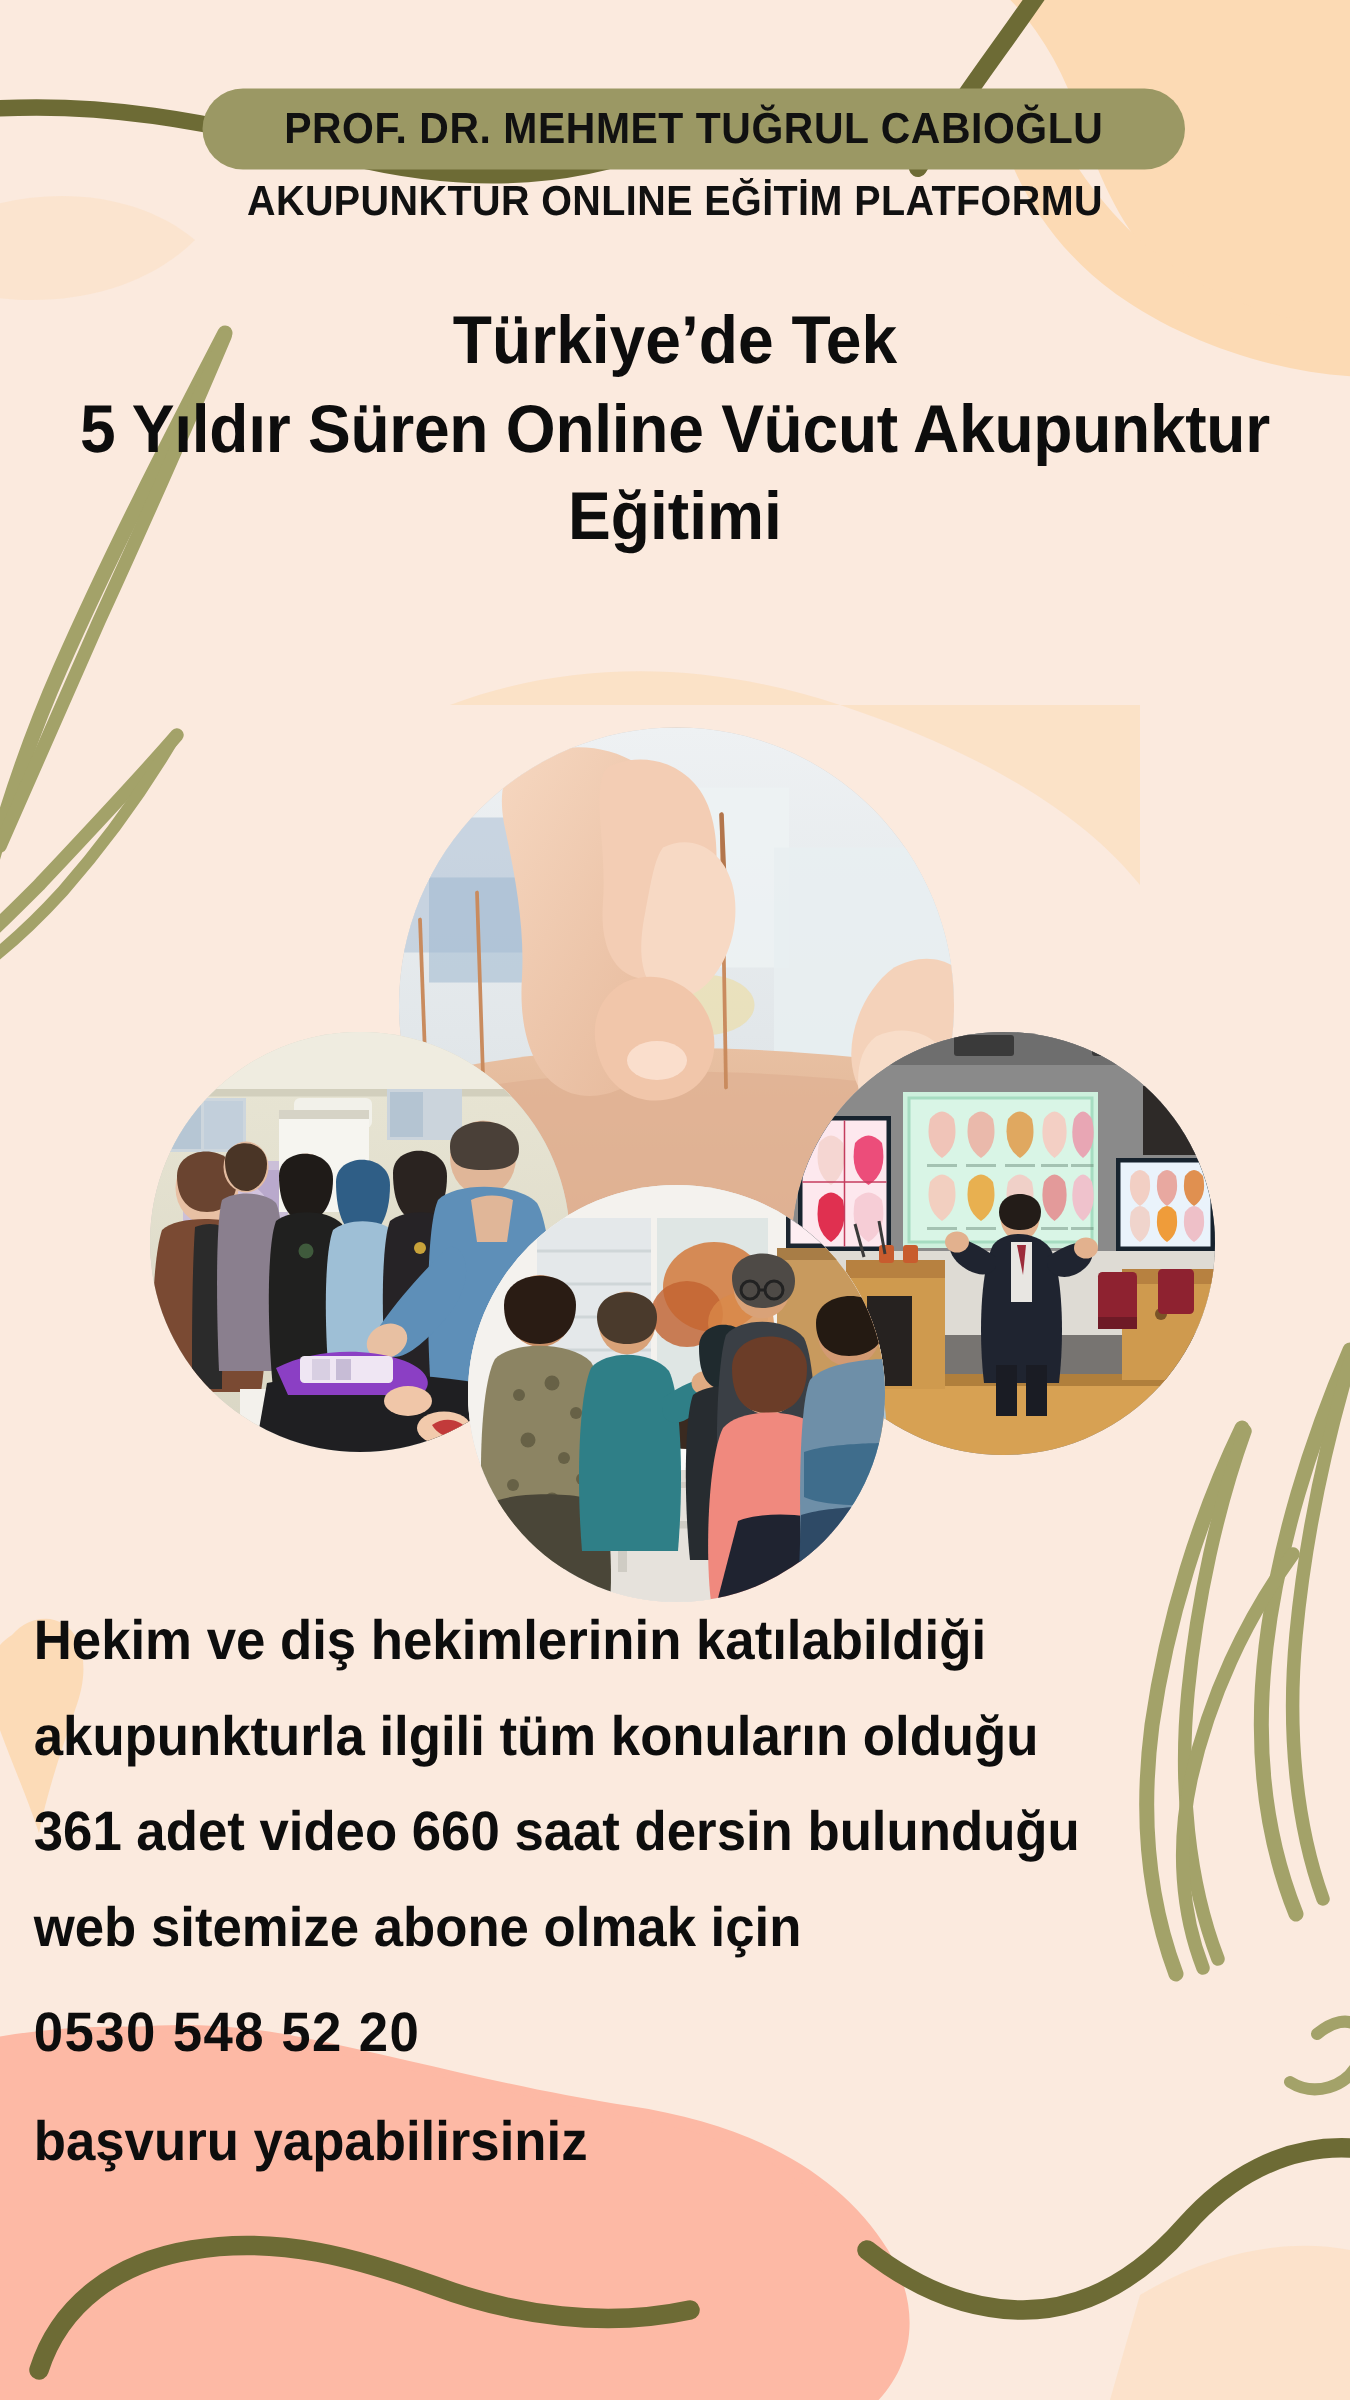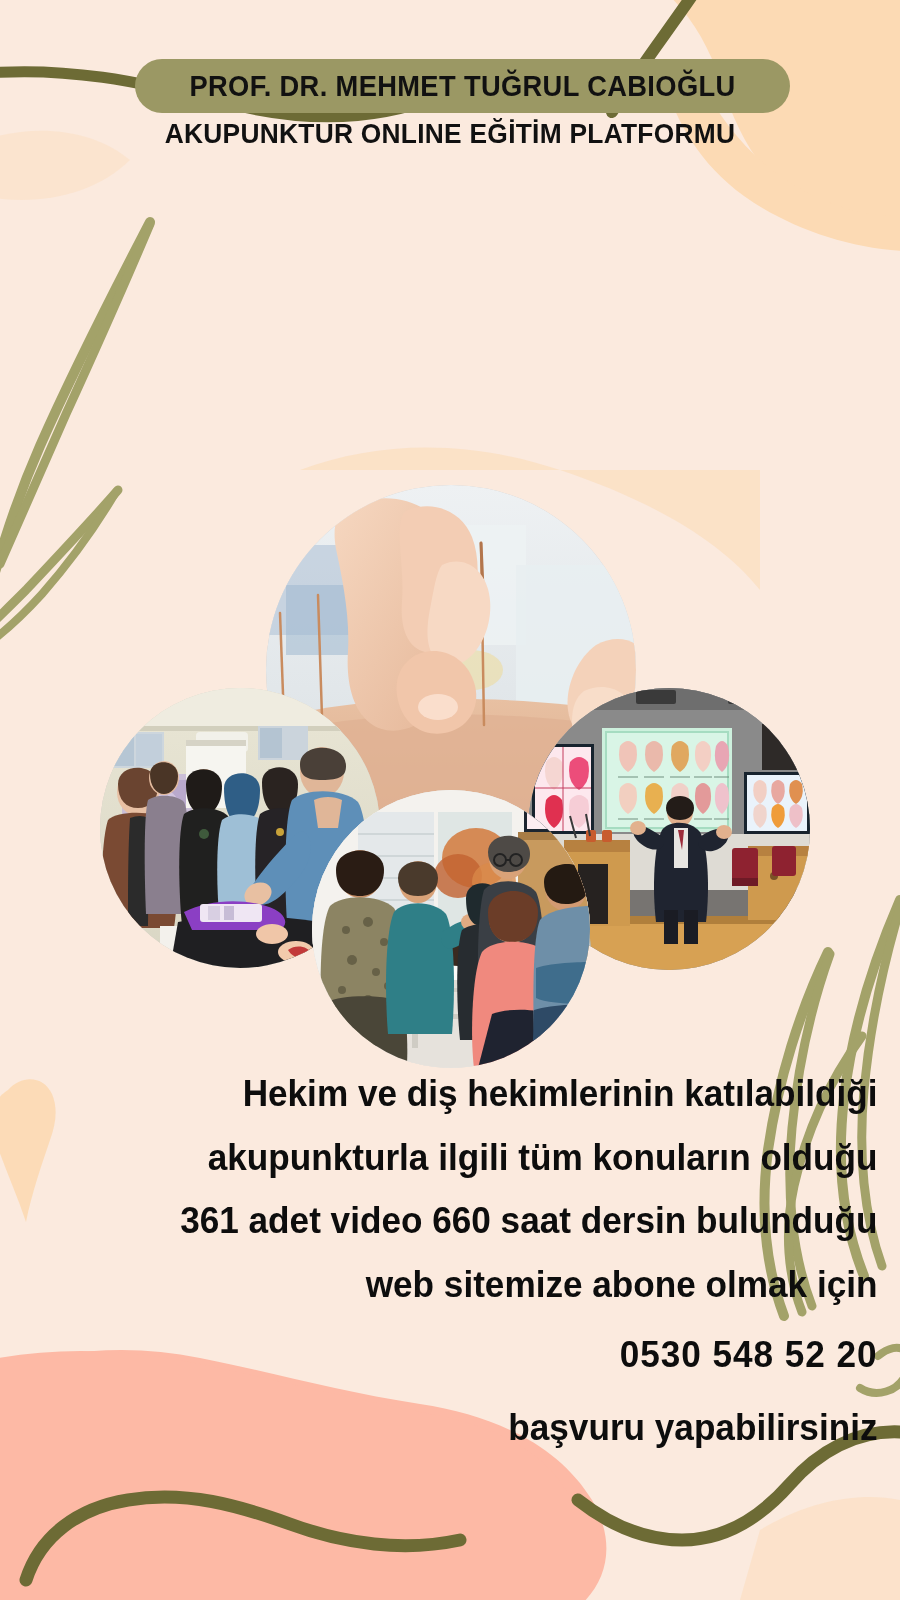--- a/index.html
+++ b/index.html
@@ -112,21 +112,21 @@
   .photo-left   { left:100px; top:228px; width:280px; height:280px; }
   .photo-right  { left:528px; top:228px; width:282px; height:282px; }
   .photo-bottom { left:312px; top:330px; width:278px; height:278px; }
 
   
   .body-copy {
     position:absolute;
     left:0; top:1062px;
     width:900px;
     z-index:6;
-    text-align:right;
+    text-align:left;
     color:#0d0d0d;
     font-weight:bold;
   }
   .body-copy .ln {
     display:block;
     font-size:37px;
     line-height:1.72;
     transform:scaleX(0.95);
     white-space:nowrap;
   }
@@ -211,20 +211,25 @@
         <path d="M878 1356 C900 1338 916 1352 906 1374 C898 1392 876 1398 860 1388" fill="none" stroke="#a3a269" stroke-width="8" stroke-linecap="round"></path>
 
       </g>
     </svg>
   </div>
 
   <div class="badge"></div>
   <div class="badge-text">PROF. DR. MEHMET TUĞRUL CABIOĞLU</div>
   <div class="badge-sub">AKUPUNKTUR ONLINE EĞİTİM PLATFORMU</div>
 
+  <div class="headline">
+    <span class="hl-1">Türkiye’de Tek</span>
+    <span class="hl-2">5 Yıldır Süren Online Vücut Akupunktur</span>
+    <span class="hl-3">Eğitimi</span>
+  </div>
 
   <div class="collage">
 
     <div class="photo photo-top">
       <svg width="370" height="370" viewBox="0 0 370 370" xmlns="http://www.w3.org/2000/svg">
         <defs>
           <linearGradient id="gTopBg" x1="0" y1="0" x2="0" y2="1">
             <stop offset="0%" stop-color="#eef1f3"></stop>
             <stop offset="55%" stop-color="#e2e7ea"></stop>
             <stop offset="100%" stop-color="#d7dee2"></stop>

